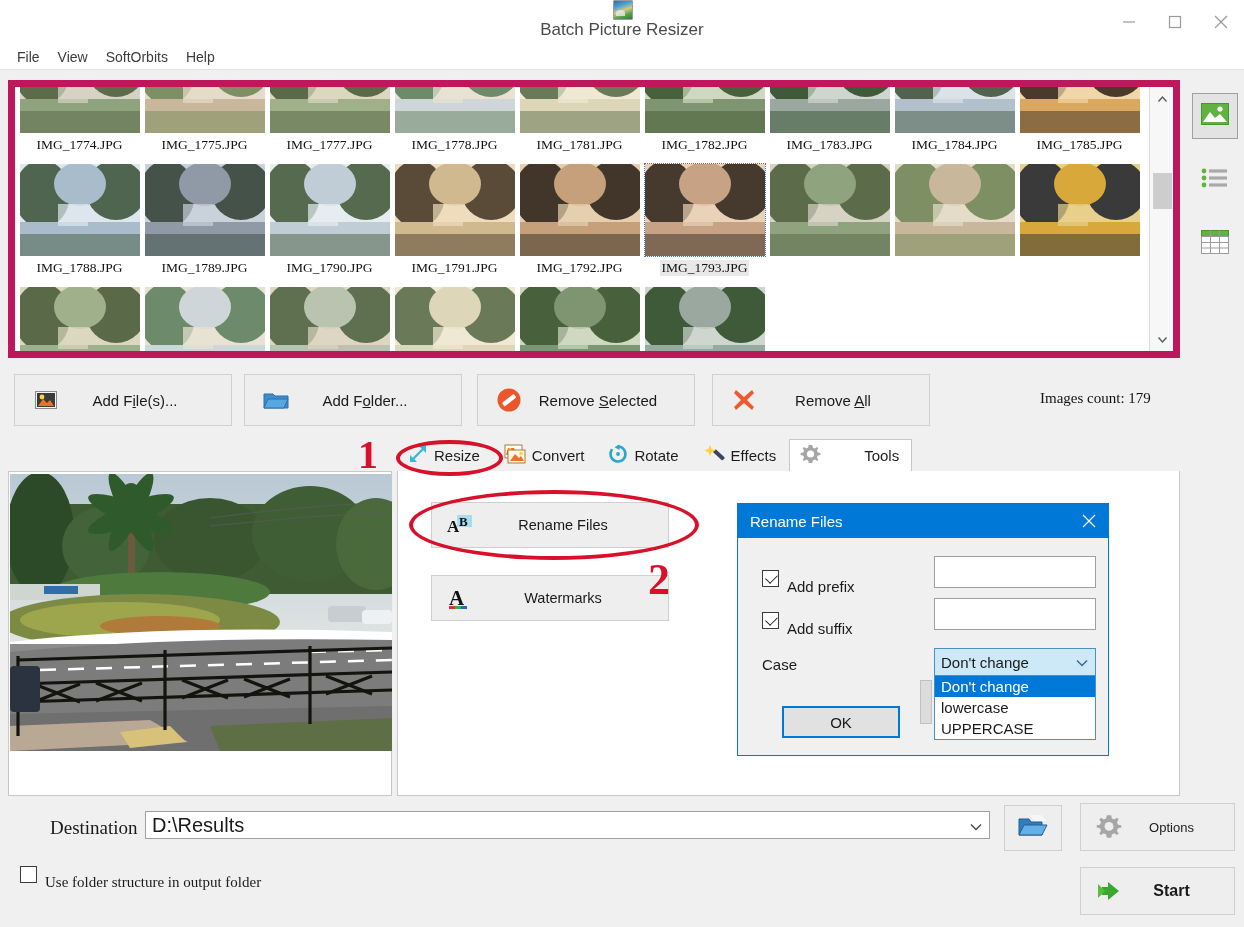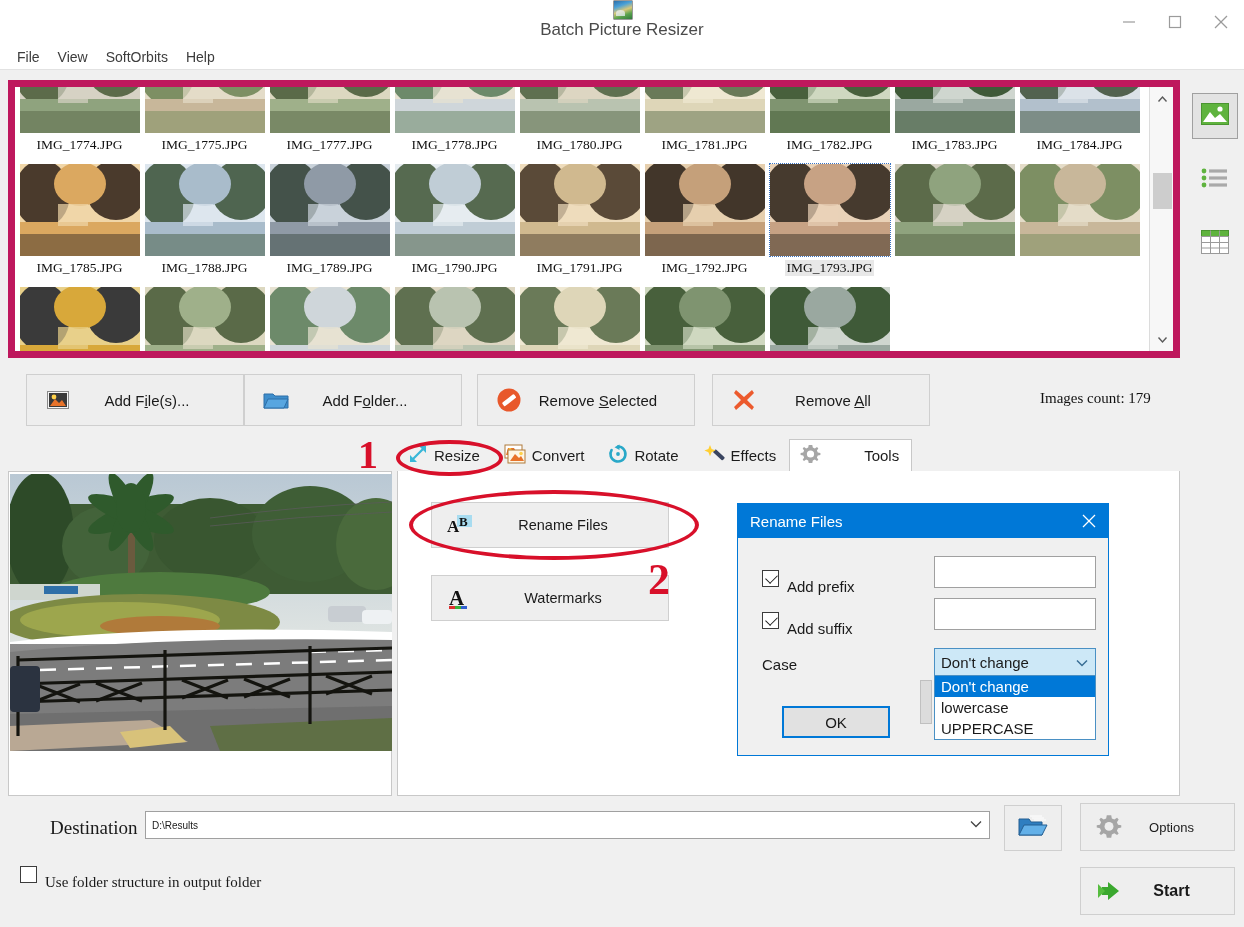--- a/index.html
+++ b/index.html
@@ -109,21 +109,21 @@
   
   #filebar { position:absolute; left:0; top:372px; width:1244px; height:58px; }
   .fbtn{
     position:absolute; top:2px; height:52px;
     background:#eeeeee; border:1px solid #cfcfcf;
     display:flex; align-items:center; font-size:15px; color:#1a1a1a;
   }
   .fbtn .ficon{ width:46px; display:flex; align-items:center; justify-content:center; flex:0 0 auto; margin-left:8px;}
   .fbtn .flabel{ flex:1; text-align:center; padding-right:30px; }
   .fbtn .flabel u { text-decoration:underline; }
-  #btn-addfiles{ left:26px; width:218px; }
+  #btn-addfiles{ left:14px; width:218px; }
   #btn-addfolder{ left:244px; width:218px; }
   #btn-removesel{ left:477px; width:218px; }
   #btn-removeall{ left:712px; width:218px; }
   #imgcount{
     position:absolute; left:1040px; top:18px; font-size:15px; color:#111;
     font-family:"Liberation Serif", serif;
   }
 
   
   #tabstrip{
@@ -209,32 +209,32 @@
     position:absolute; left:196px; top:172px; width:162px; background:#fff;
     border:1px solid #4a90c4; border-top:none; z-index:25;
   }
   .copt{ font-size:15px; padding:1px 6px; line-height:19px; }
   .copt.sel{ background:#0078d7; color:#fff; }
   #combo-scroll{
     position:absolute; left:182px; top:176px; width:12px; height:44px;
     background:#dcdcdc; border:1px solid #c0c0c0; z-index:26;
   }
   #btn-ok{
-    position:absolute; left:44px; top:202px; width:108px; height:32px;
+    position:absolute; left:44px; top:202px; width:118px; height:32px;
     background:#e1e1e1; border:2px solid #0078d7;
     display:flex; align-items:center; justify-content:center; font-size:15px;
   }
 
   
   #dest-label{ position:absolute; left:50px; top:817px; font-size:19px;
     font-family:Liberation Serif, serif; }
   #dest-input{
     position:absolute; left:145px; top:811px; width:845px; height:28px;
     background:#fff; border:1px solid #a0a0a0; display:flex; align-items:center;
-    font-size:10px; padding:0 6px;
+    font-size:20px; padding:0 6px;
   }
   #dest-input .dv{ flex:1; }
   #btn-browse{
     position:absolute; left:1004px; top:805px; width:58px; height:46px;
     background:#eeeeee; border:1px solid #cfcfcf;
     display:flex; align-items:center; justify-content:center;
   }
   #row-folderstruct{ position:absolute; left:20px; top:858px; display:flex; align-items:center; }
   #row-folderstruct .cblabel{ font-size:15px; font-family:"Liberation Serif", serif; }
 
@@ -344,32 +344,20 @@
               <ellipse cx="96" cy="26" rx="30" ry="30" fill="#6d8a6a"></ellipse>
               <ellipse cx="60" cy="20" rx="26" ry="22" fill="#cfd6da"></ellipse>
               <rect x="0" y="58" width="120" height="34" fill="#cfd6da"></rect>
               <rect x="0" y="70" width="120" height="22" fill="#6d8a6a" opacity="0.55"></rect>
               <rect x="38" y="40" width="30" height="22" fill="#e7e2d2" opacity="0.7"></rect>
             </svg></div>
           <div class="cap">IMG_1778.JPG</div>
         </div>
         <div class="cell">
           <div class="thumb"><svg width="120" height="92" viewBox="0 0 120 92" preserveAspectRatio="none">
-              <rect width="120" height="92" fill="#ddd6c2"></rect>
-              <ellipse cx="22" cy="30" rx="28" ry="34" fill="#5f7050"></ellipse>
-              <ellipse cx="96" cy="26" rx="30" ry="30" fill="#5f7050"></ellipse>
-              <ellipse cx="60" cy="20" rx="26" ry="22" fill="#b9c3b0"></ellipse>
-              <rect x="0" y="58" width="120" height="34" fill="#b9c3b0"></rect>
-              <rect x="0" y="70" width="120" height="22" fill="#5f7050" opacity="0.55"></rect>
-              <rect x="38" y="40" width="30" height="22" fill="#ddd6c2" opacity="0.7"></rect>
-            </svg></div>
-          <div class="cap">IMG_1780.JPG</div>
-        </div>
-        <div class="cell">
-          <div class="thumb"><svg width="120" height="92" viewBox="0 0 120 92" preserveAspectRatio="none">
               <rect width="120" height="92" fill="#efe8d2"></rect>
               <ellipse cx="22" cy="30" rx="28" ry="34" fill="#6a7a58"></ellipse>
               <ellipse cx="96" cy="26" rx="30" ry="30" fill="#6a7a58"></ellipse>
               <ellipse cx="60" cy="20" rx="26" ry="22" fill="#ded6b8"></ellipse>
               <rect x="0" y="58" width="120" height="34" fill="#ded6b8"></rect>
               <rect x="0" y="70" width="120" height="22" fill="#6a7a58" opacity="0.55"></rect>
               <rect x="38" y="40" width="30" height="22" fill="#efe8d2" opacity="0.7"></rect>
             </svg></div>
           <div class="cap">IMG_1781.JPG</div>
         </div>

